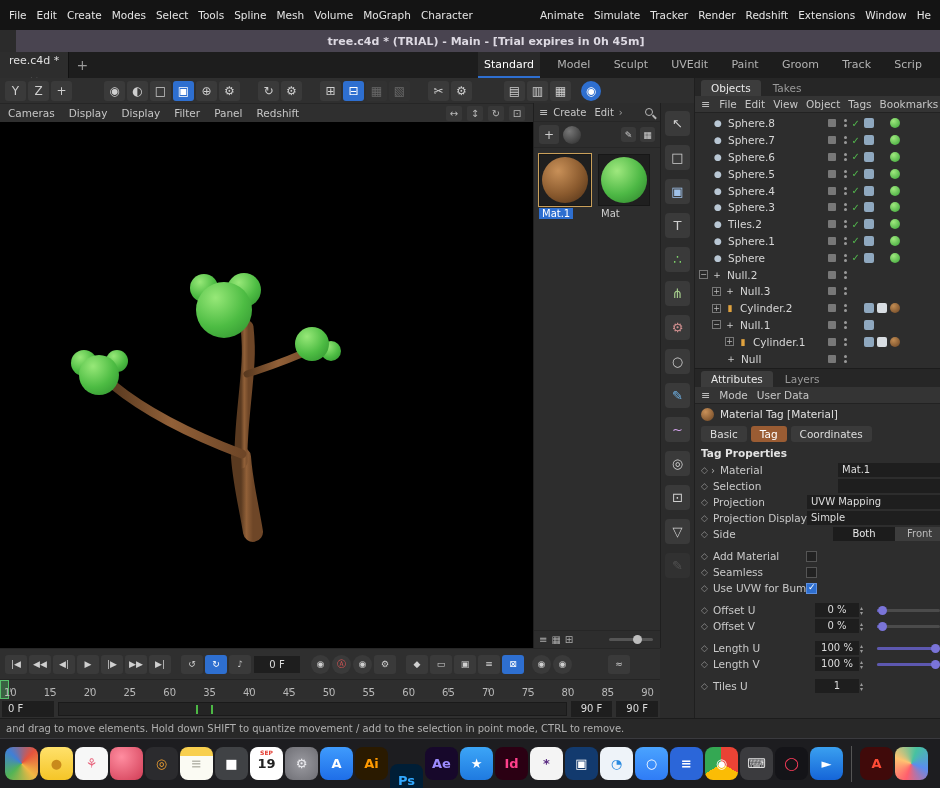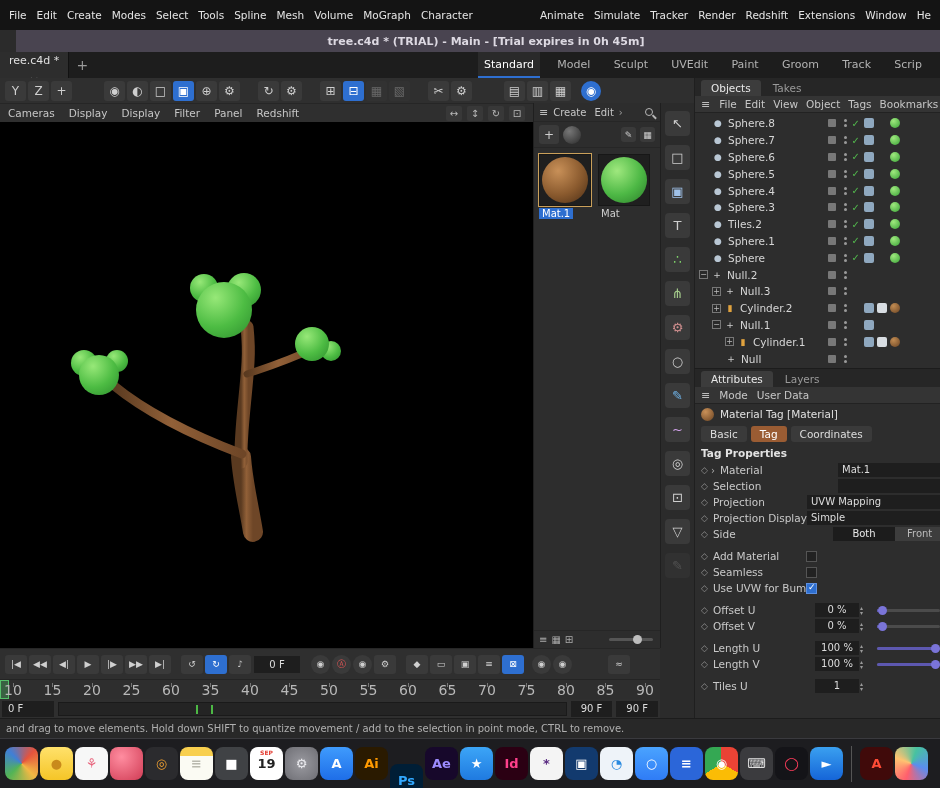--- a/index.html
+++ b/index.html
@@ -152,21 +152,21 @@
   
   .timeline{position:absolute;left:0;top:648px;width:660px;height:70px;background:#2f2f2f;border-top:1px solid #262626;}
   .transport{height:30px;display:flex;align-items:center;padding:0 4px;}
   .tpbtn{min-width:22px;height:19px;margin:0 1px;display:flex;align-items:center;justify-content:center;background:#3a3a3a;border-radius:3px;color:#d0d0d0;font-size:9px;padding:0 2px;white-space:nowrap;}
   .tpbtn[data-active="true"]{background:var(--accent);color:#fff;}
   .tpbtn[data-round="true"]{border-radius:50%;width:19px;min-width:19px;}
   .tfield{background:#1e1e1e;color:#ddd;font-size:10px;height:17px;line-height:17px;width:46px;text-align:center;margin:0 2px;}
   .ruler{height:20px;background:#2e2e2e;border-top:1px solid #242424;position:relative;}
   .playhead{position:absolute;left:0;top:0;bottom:0;width:9px;background:rgba(70,160,90,.45);border:1px solid #56c06a;}
   .rlabels{position:absolute;left:4px;right:6px;top:0;bottom:0;display:flex;justify-content:space-between;align-items:flex-end;}
-  .rlab{font-size:14px;color:#b8b8b8;position:relative;padding-bottom:1px;}
+  .rlab{font-size:10px;color:#b8b8b8;position:relative;padding-bottom:1px;}
   .rlab::before{content:"";position:absolute;top:1px;left:50%;width:1px;height:4px;background:#777;}
   .rangerow{height:20px;display:flex;align-items:center;gap:4px;padding:0 2px;}
   .rbox{background:#1e1e1e;color:#ddd;font-size:10px;height:16px;line-height:16px;padding:0 10px;}
   .rstart{width:52px;padding:0 6px;}
   .scrub{flex:1;height:14px;background:#242424;border:1px solid #1a1a1a;position:relative;}
   .kmark{position:absolute;top:2px;width:2px;height:9px;background:#4db845;}
 
   
   .statusbar{position:absolute;left:0;top:718px;width:940px;height:20px;background:#282828;border-top:1px solid #1c1c1c;
              display:flex;align-items:center;padding-left:6px;font-size:10px;color:#b0b0b0;}

